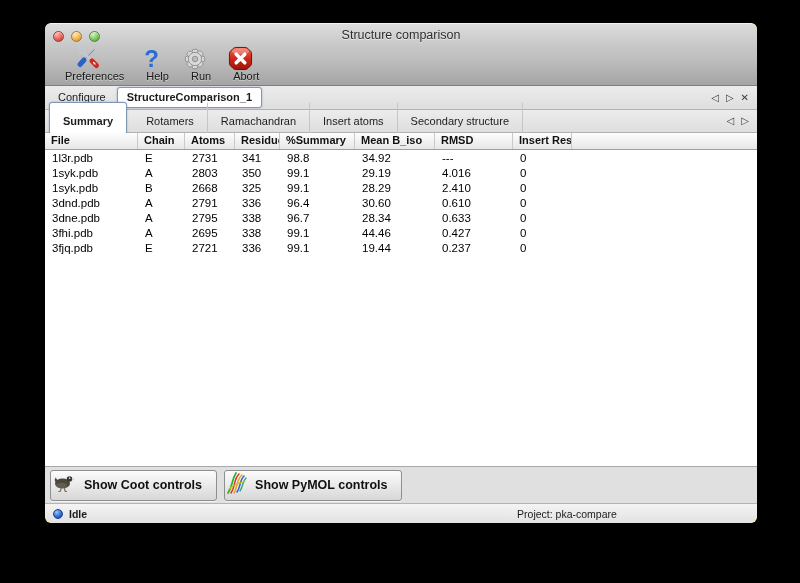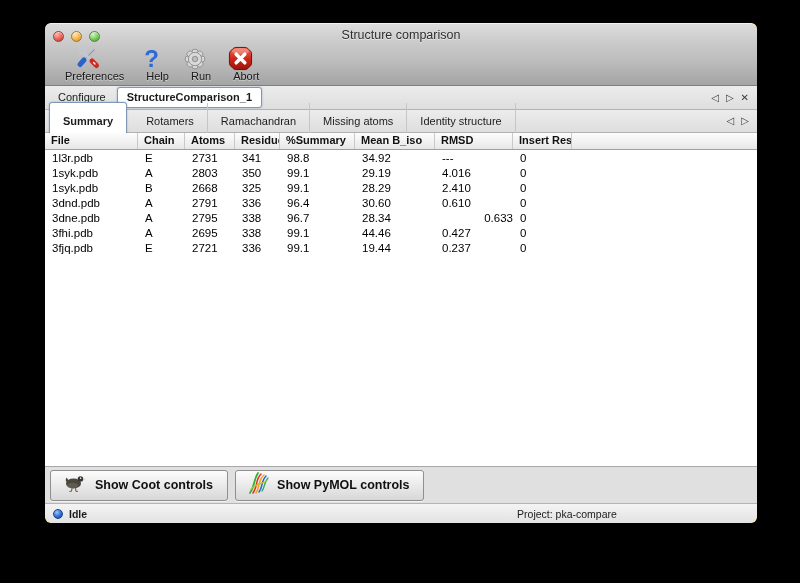--- a/index.html
+++ b/index.html
@@ -38,21 +38,21 @@
   
   .tablewrap{background:#fff;flex:1 1 auto;display:flex;flex-direction:column;overflow:hidden;border-bottom:1px solid #a8a8a8;}
   .thead{display:flex;flex:0 0 16px;background:linear-gradient(#fdfdfd,#e7e7e7);border-bottom:1px solid #9f9f9f;}
   .th{font-size:11px;font-weight:bold;color:#111;padding:1px 0 0 6px;box-sizing:border-box;
     border-right:1px solid #c9c9c9;white-space:nowrap;overflow:hidden;}
   .th.fill{flex:1;border-right:none;}
   .trow{display:flex;height:15px;align-items:center;}
   .td{font-size:11.5px;color:#000;padding-left:7px;box-sizing:border-box;white-space:nowrap;overflow:hidden;}
   
   .footer{flex:0 0 36px;background:#e0e0e0;display:flex;align-items:center;padding:0 0 0 5px;gap:7px;}
-  .fbtn{height:29px;display:flex;align-items:center;gap:7px;padding:0 14px 0 12px;
+  .fbtn{height:29px;display:flex;align-items:center;gap:7px;padding:0 14px 0 1px;
     background:linear-gradient(#fcfcfc,#e8e8e8 55%,#d7d7d7);border:1px solid #8f8f8f;border-radius:3px;
     box-shadow:0 1px 0 rgba(255,255,255,.6);cursor:default;}
   .fbtn .lbl{font-size:12.5px;font-weight:bold;color:#101010;}
   
   .statusbar{flex:0 0 19px;background:linear-gradient(#f4f4f4,#e2e2e2);border-top:1px solid #b4b4b4;
     display:flex;align-items:center;padding:0 8px;position:relative;border-radius:0 0 6px 6px;}
   .statdot{width:10px;height:10px;border-radius:50%;margin-right:6px;
     background:radial-gradient(circle at 35% 28%,#9cc4f5,#2f6fd8 55%,#123f9e);border:1px solid #1d3f8c;box-sizing:border-box;}
   .statlabel{font-size:10.5px;font-weight:bold;color:#1a1a1a;}
   .projlabel{position:absolute;left:432px;width:180px;text-align:center;font-size:10.5px;color:#1a1a1a;}
@@ -134,22 +134,22 @@
       <span class="navg">◁</span>
       <span class="navg">▷</span>
       <span class="navg">✕</span>
     </div>
   </div>
 
   <div class="tabrow tabrow2">
     <div class="vtab tab-sel">Summary</div>
     <div class="vtab">Rotamers</div>
     <div class="vtab">Ramachandran</div>
-    <div class="vtab">Missing atoms</div>
-    <div class="vtab">Identity structure</div>
+    <div class="vtab">Insert atoms</div>
+    <div class="vtab">Secondary structure</div>
     <div class="tabnav">
       <span class="navg">◁</span>
       <span class="navg">▷</span>
     </div>
   </div>
 
   <div class="tablewrap">
     <div class="thead">
         <div class="th" style="width: 93px; flex: 0 0 93px;">File</div>
         <div class="th" style="width: 47px; flex: 0 0 47px;">Chain</div>
@@ -202,21 +202,21 @@
           <div class="td" style="width: 78px; flex: 0 0 78px;">0.610</div>
           <div class="td" style="width: 59px; flex: 0 0 59px;">0</div>
         </div>
         <div class="trow">
           <div class="td" style="width: 93px; flex: 0 0 93px;">3dne.pdb</div>
           <div class="td" style="width: 47px; flex: 0 0 47px;">A</div>
           <div class="td" style="width: 50px; flex: 0 0 50px;">2795</div>
           <div class="td" style="width: 45px; flex: 0 0 45px;">338</div>
           <div class="td" style="width: 75px; flex: 0 0 75px;">96.7</div>
           <div class="td" style="width: 80px; flex: 0 0 80px;">28.34</div>
-          <div class="td" style="width: 78px; flex: 0 0 78px; text-align: right;">0.633</div>
+          <div class="td" style="width: 78px; flex: 0 0 78px;">0.633</div>
           <div class="td" style="width: 59px; flex: 0 0 59px;">0</div>
         </div>
         <div class="trow">
           <div class="td" style="width: 93px; flex: 0 0 93px;">3fhi.pdb</div>
           <div class="td" style="width: 47px; flex: 0 0 47px;">A</div>
           <div class="td" style="width: 50px; flex: 0 0 50px;">2695</div>
           <div class="td" style="width: 45px; flex: 0 0 45px;">338</div>
           <div class="td" style="width: 75px; flex: 0 0 75px;">99.1</div>
           <div class="td" style="width: 80px; flex: 0 0 80px;">44.46</div>
           <div class="td" style="width: 78px; flex: 0 0 78px;">0.427</div>

